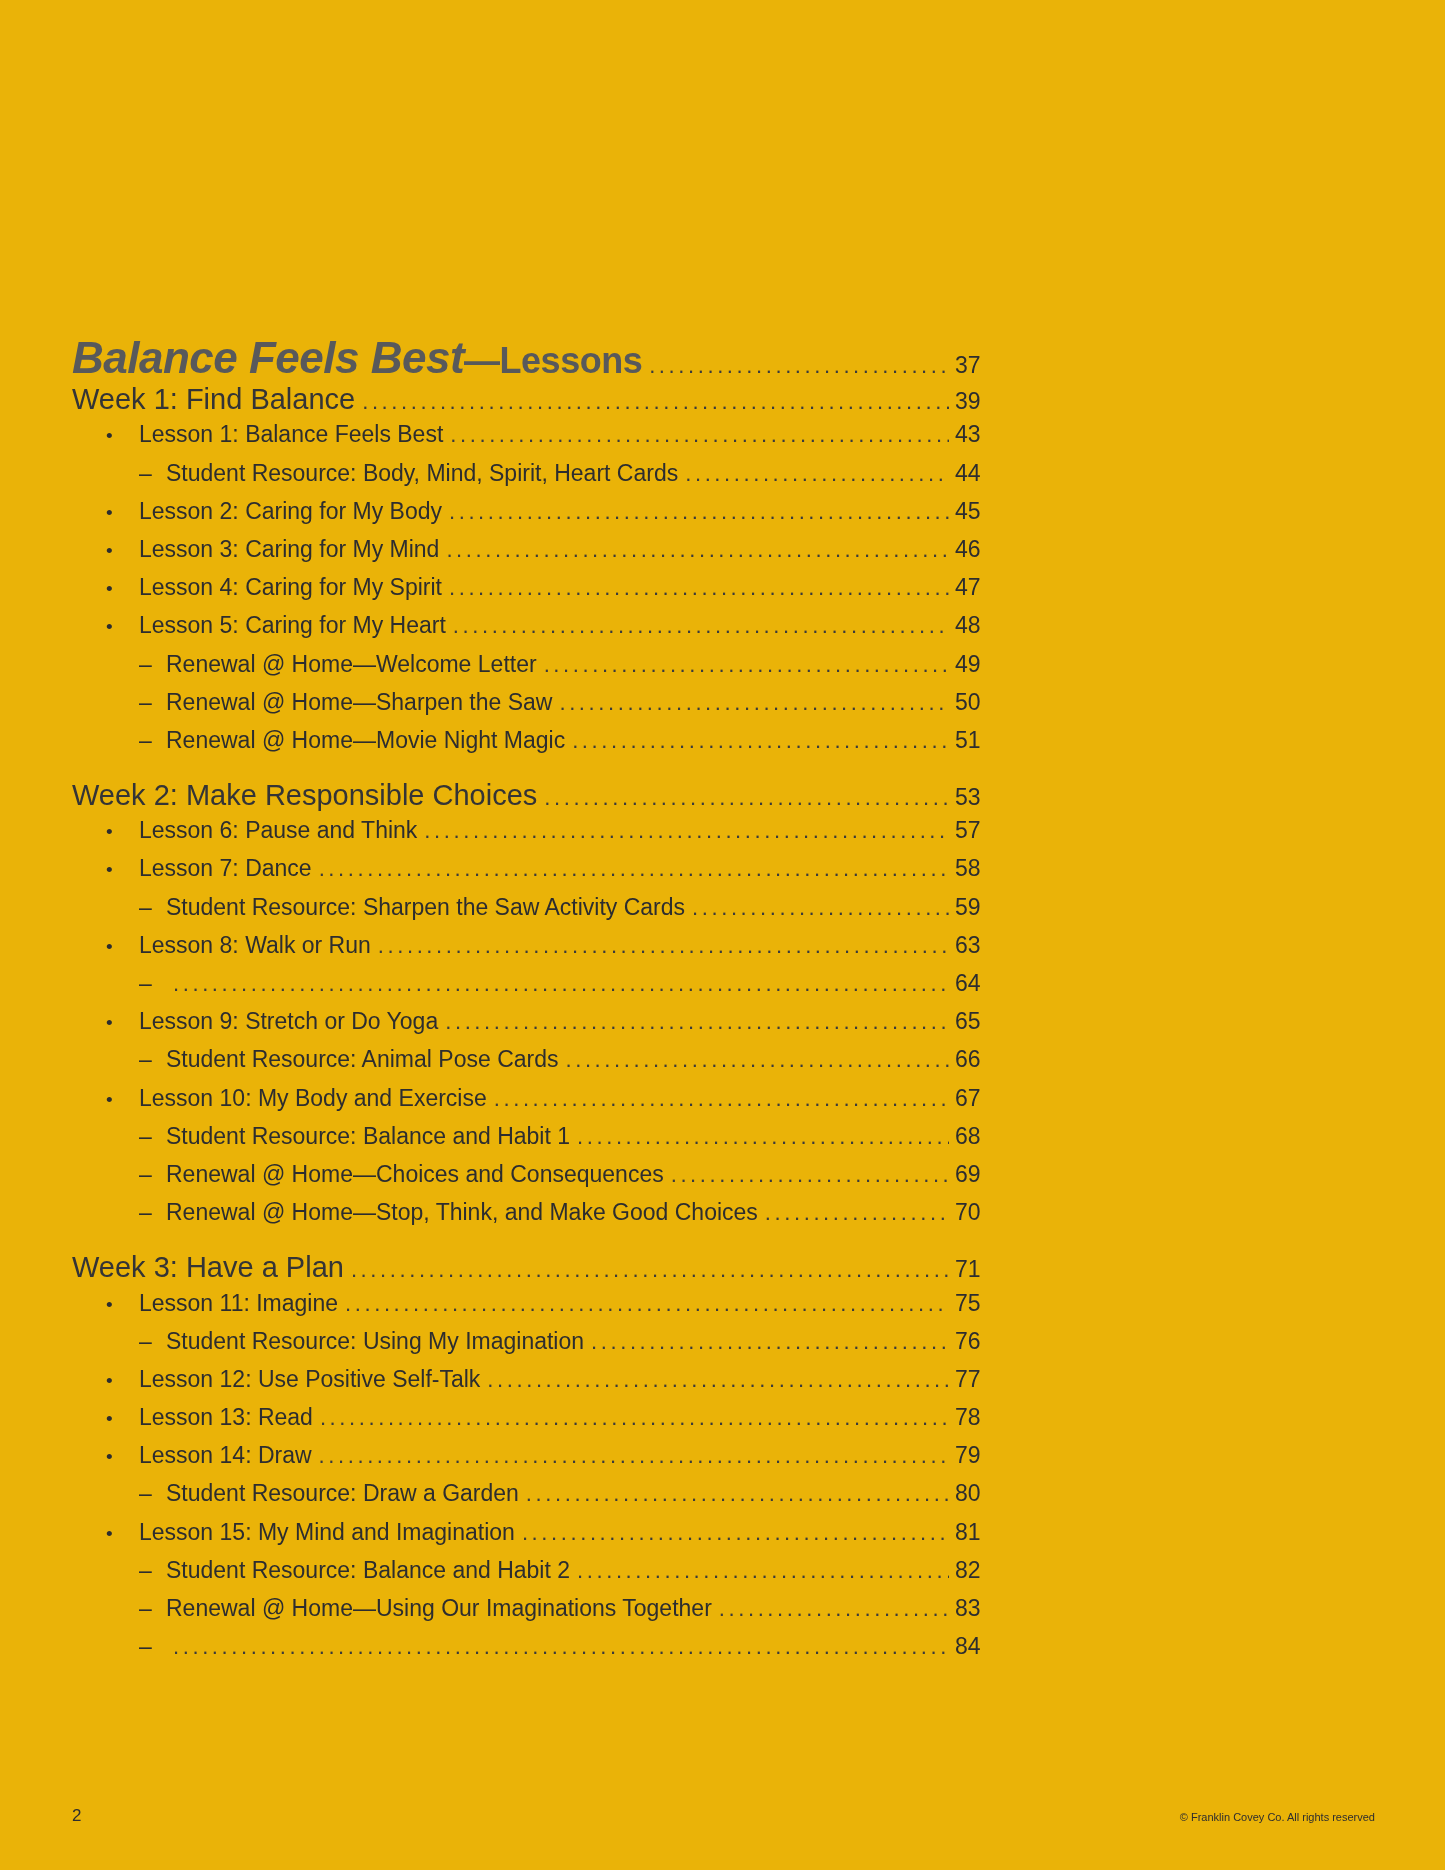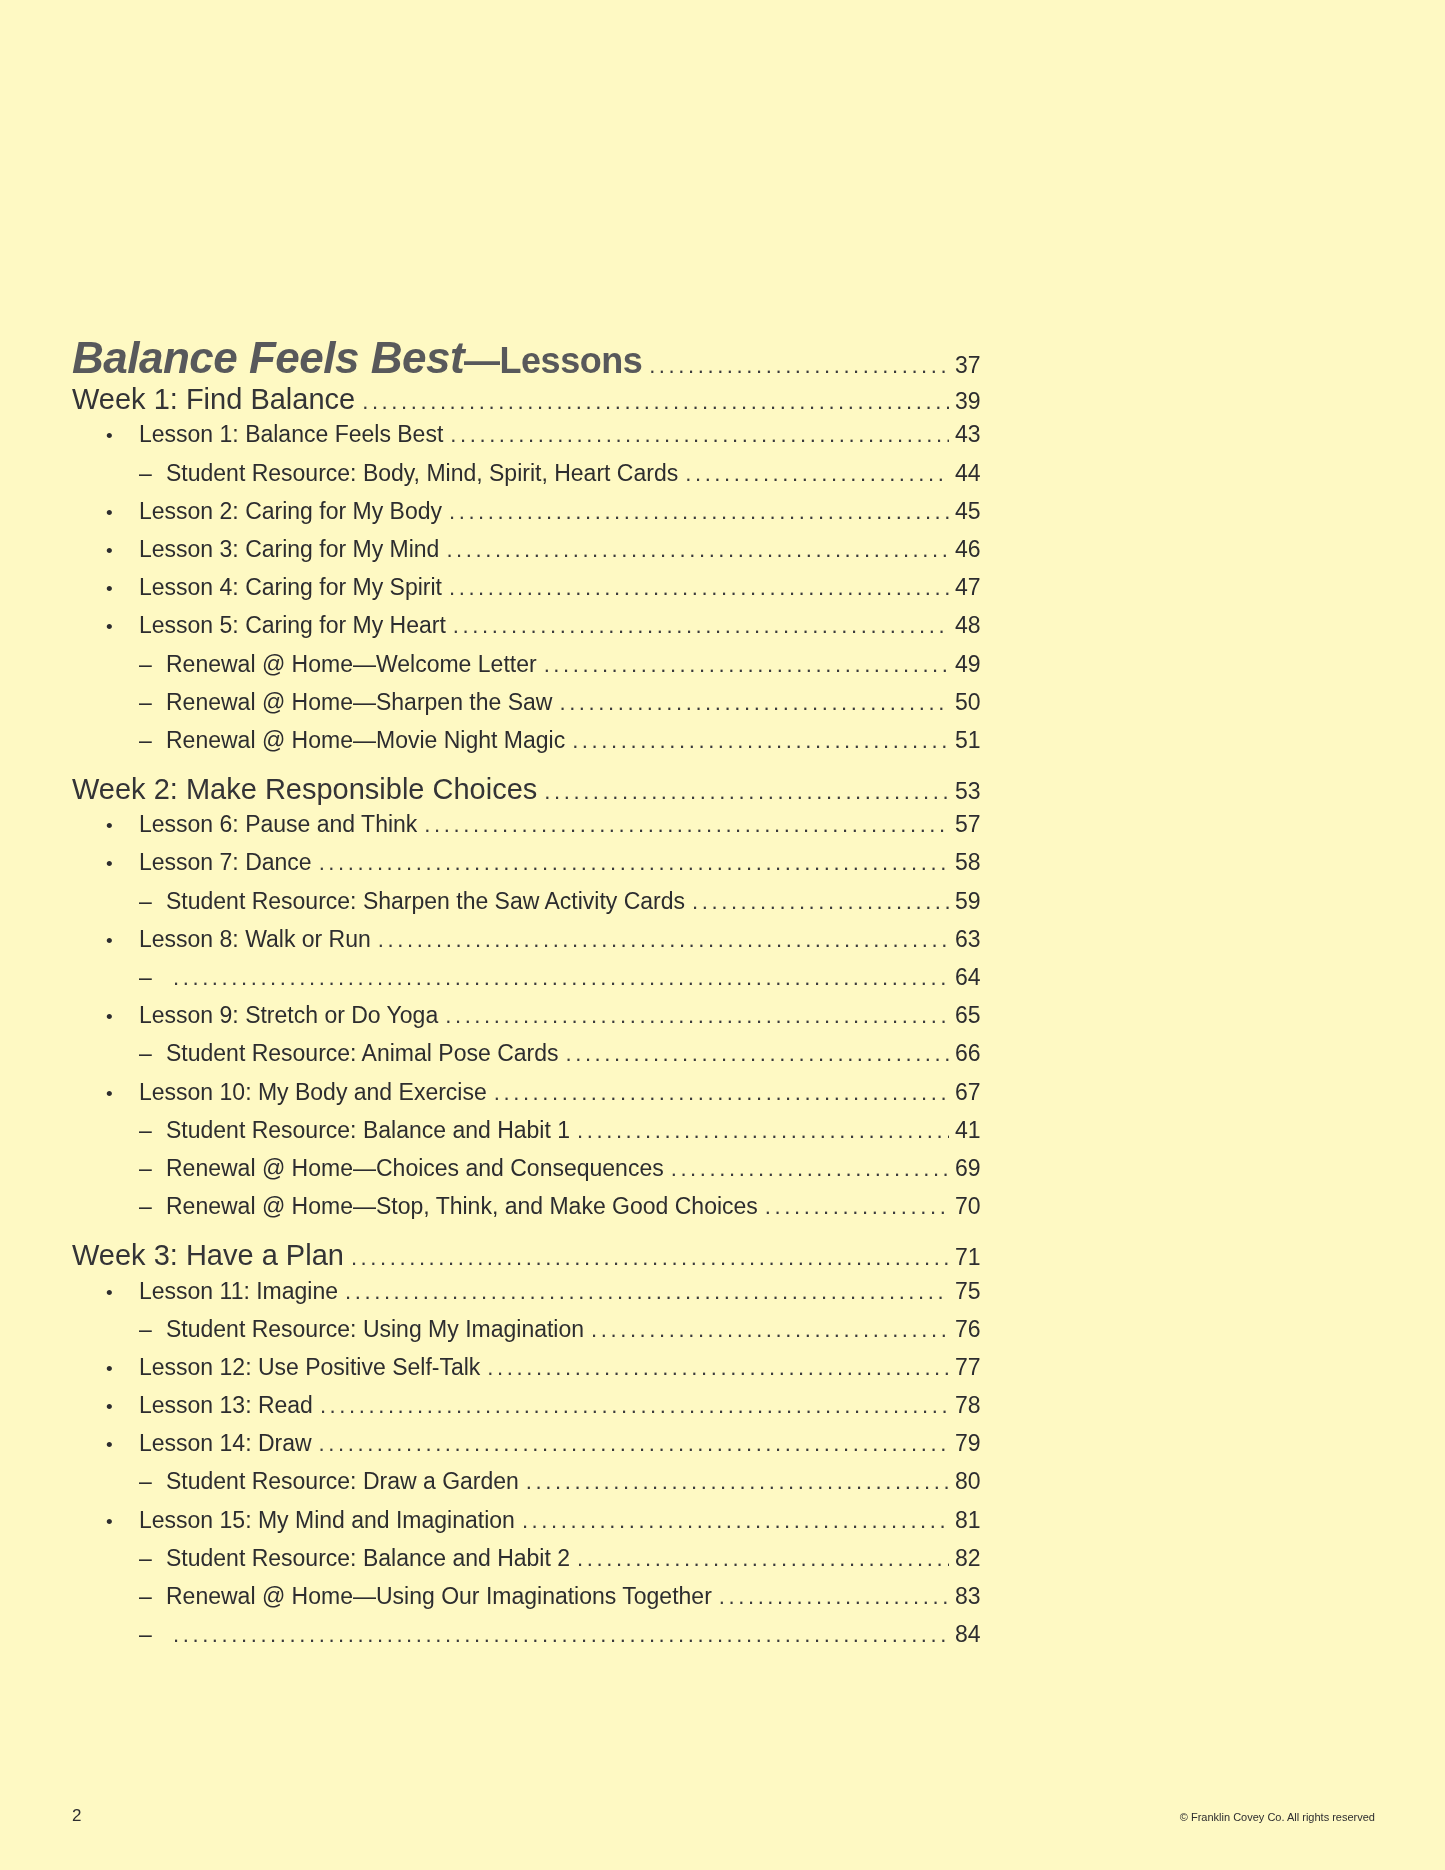--- a/index.html
+++ b/index.html
@@ -1,21 +1,21 @@
 <!DOCTYPE html>
 <html><head>
 <meta charset="utf-8">
 <style>
   * { margin: 0; padding: 0; box-sizing: border-box; }
   html, body { background: #ffffff; }
   .page {
     position: relative;
     width: 1445px;
     height: 1870px;
-    background: #fef9c3;
+    background: #eab308;
     font-family: "Liberation Sans", sans-serif;
     color: #2d2d2f;
     overflow: hidden;
   }
   .toc {
     position: absolute;
     top: 333px;
     left: 72px;
     width: 913px;
   }
@@ -43,21 +43,21 @@
     align-items: baseline;
     height: 38.2px;
     white-space: nowrap;
     font-size: 23px;
   }
   .row.week {
     font-size: 29px;
     margin-top: 12px;
     color: #343436;
   }
-  .row.week ~ .row.week { margin-top: 8px; }
+  .row.week ~ .row.week { margin-top: 14px; }
   .row.lesson { padding-left: 34px; }
   .row.lesson .marker { width: 33px; font-size: 19px; }
   .row.resource { padding-left: 67px; }
   .row.resource .marker { width: 27px; }
   .marker { flex: none; }
   .label { flex: none; }
   .leader {
     flex: 1 1 auto;
     overflow: hidden;
     margin: 0 6px 0 7px;
@@ -207,21 +207,21 @@
         <div class="row lesson">
           <span class="marker">•</span>
           <span class="label">Lesson 10: My Body and Exercise</span>
           <span class="leader">................................................................................................................................................................</span>
           <span class="pageno">67</span>
         </div>
         <div class="row resource">
           <span class="marker">–</span>
           <span class="label">Student Resource: Balance and Habit 1</span>
           <span class="leader">................................................................................................................................................................</span>
-          <span class="pageno">41</span>
+          <span class="pageno">68</span>
         </div>
         <div class="row resource">
           <span class="marker">–</span>
           <span class="label">Renewal @ Home—Choices and Consequences</span>
           <span class="leader">................................................................................................................................................................</span>
           <span class="pageno">69</span>
         </div>
         <div class="row resource">
           <span class="marker">–</span>
           <span class="label">Renewal @ Home—Stop, Think, and Make Good Choices</span>

